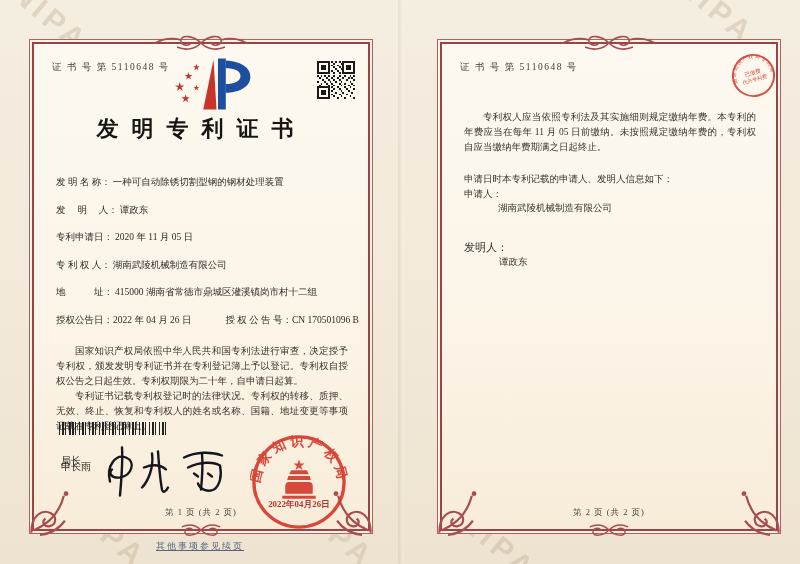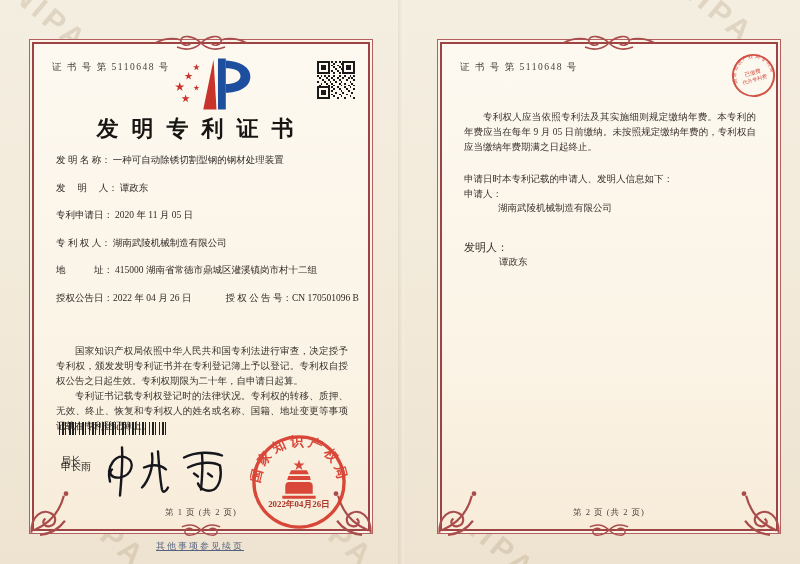--- a/index.html
+++ b/index.html
@@ -31,21 +31,21 @@
   .page1{left:32px;}
   .page2{left:440px;}
   .orn{position:absolute;pointer-events:none;}
   .orn svg{display:block;}
   .cert-no{position:absolute;left:18px;top:17px;font-size:9.5px;letter-spacing:1.5px;color:#45403a;}
   
   .logo{position:absolute;left:133px;top:12px;width:98px;height:56px;}
   .qr{position:absolute;right:13px;top:17px;width:38px;height:38px;}
   .title{position:absolute;left:0;right:12px;top:70px;text-align:center;
          font-size:22px;font-weight:bold;letter-spacing:13px;text-indent:13px;color:#171513;}
-  .fields{position:absolute;left:22px;right:14px;top:110px;font-size:9.5px;color:#2e2a26;}
+  .fields{position:absolute;left:22px;right:14px;top:132px;font-size:9.5px;color:#2e2a26;}
   .frow{display:flex;line-height:12px;margin-bottom:15.5px;white-space:pre;}
   .flabel{flex:none;}
   .fvalue{margin-left:2px;white-space:pre-wrap;}
   .grant-row{display:flex;gap:34px;line-height:12px;white-space:pre;}
   .paras{position:absolute;left:22px;right:20px;top:300px;font-size:9.5px;
          line-height:15px;color:#37322c;text-align:justify;}
   .paras p{margin:0;text-indent:2em;}
   .barcode{position:absolute;left:25px;top:378px;width:107px;height:13px;
     background:repeating-linear-gradient(90deg,#222 0 1.5px,transparent 1.5px 3px,
       #222 3px 5px,transparent 5px 6.5px,#222 6.5px 7.5px,transparent 7.5px 10px);}
@@ -283,21 +283,21 @@
           <text font-size="5" fill="#cf3f33" letter-spacing="1.2" font-family="Liberation Serif, DejaVu Serif, serif">
             <textPath href="#stampArc" startOffset="50%" text-anchor="middle">国家知识产权局专利局</textPath>
           </text>
           <text x="24" y="23" text-anchor="middle" font-size="5.6" fill="#cf3f33" font-family="Liberation Serif, DejaVu Serif, serif">已缴费</text>
           <text x="24" y="30" text-anchor="middle" font-size="5.2" fill="#cf3f33" font-family="Liberation Serif, DejaVu Serif, serif">代办专利费</text>
         </g>
       </svg>
     </div>
 
     <div class="p2-para">
-      <p>专利权人应当依照专利法及其实施细则规定缴纳年费。本专利的年费应当在每年 9 月 05 日前缴纳。未按照规定缴纳年费的，专利权自应当缴纳年费期满之日起终止。</p>
+      <p>专利权人应当依照专利法及其实施细则规定缴纳年费。本专利的年费应当在每年 11 月 05 日前缴纳。未按照规定缴纳年费的，专利权自应当缴纳年费期满之日起终止。</p>
     </div>
     <div class="p2-info">
       <span>申请日时本专利记载的申请人、发明人信息如下：</span><br>
       <span>申请人：</span>
     </div>
     <div class="p2-applicant">湖南武陵机械制造有限公司</div>
     <div class="p2-inv-label">发明人：</div>
     <div class="p2-inventor">谭政东</div>
 
     <div class="footer">第 2 页 (共 2 页)</div>

